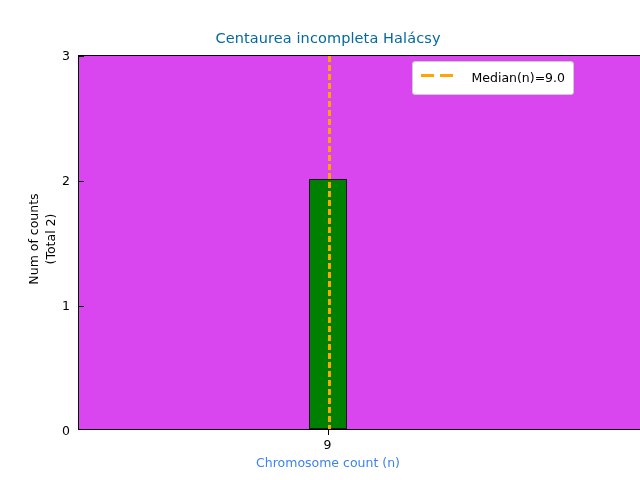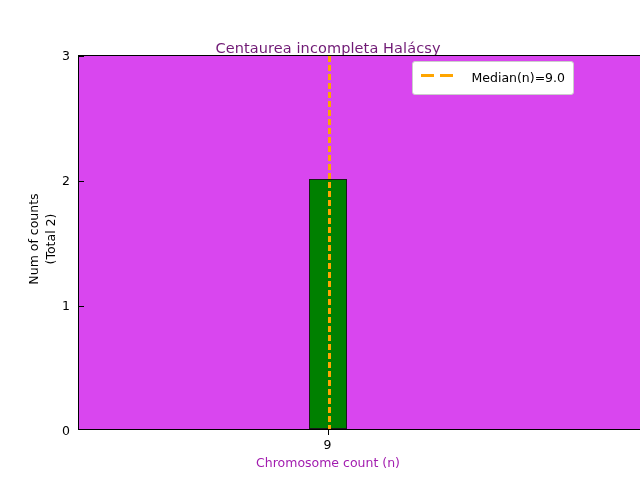--- a/index.html
+++ b/index.html
@@ -8,24 +8,24 @@
     background:#ffffff;
     font-family:"DejaVu Sans", sans-serif;
     overflow:hidden;
     position:relative;
   }
   #figure{position:absolute;left:0;top:0;width:640px;height:480px;background:#ffffff;}
 
   
   .chart-title{
     position:absolute;
-    left:78px;top:40px;width:500px;
+    left:78px;top:30px;width:500px;
     text-align:center;
     font-size:14.5px;
-    color:#701a75;
+    color:#0369a1;
     letter-spacing:0.1px;
     white-space:nowrap;
   }
 
   
   .plot-area{
     position:absolute;
     left:78px;top:55px;
     width:596px;height:375px;
     border:1.1px solid #000000;
@@ -83,21 +83,21 @@
     color:#000000;
     transform:translateX(-50%);
     white-space:nowrap;
   }
 
   .axis-title-x{
     position:absolute;
     left:78px;top:455px;width:500px;
     text-align:center;
     font-size:12.5px;
-    color:#a21caf;
+    color:#3b82f6;
     white-space:nowrap;
   }
 
   
   .axis-title-y{
     position:absolute;
     left:-146px;   
     top:222px;
     width:375px;
     transform:rotate(-90deg);

